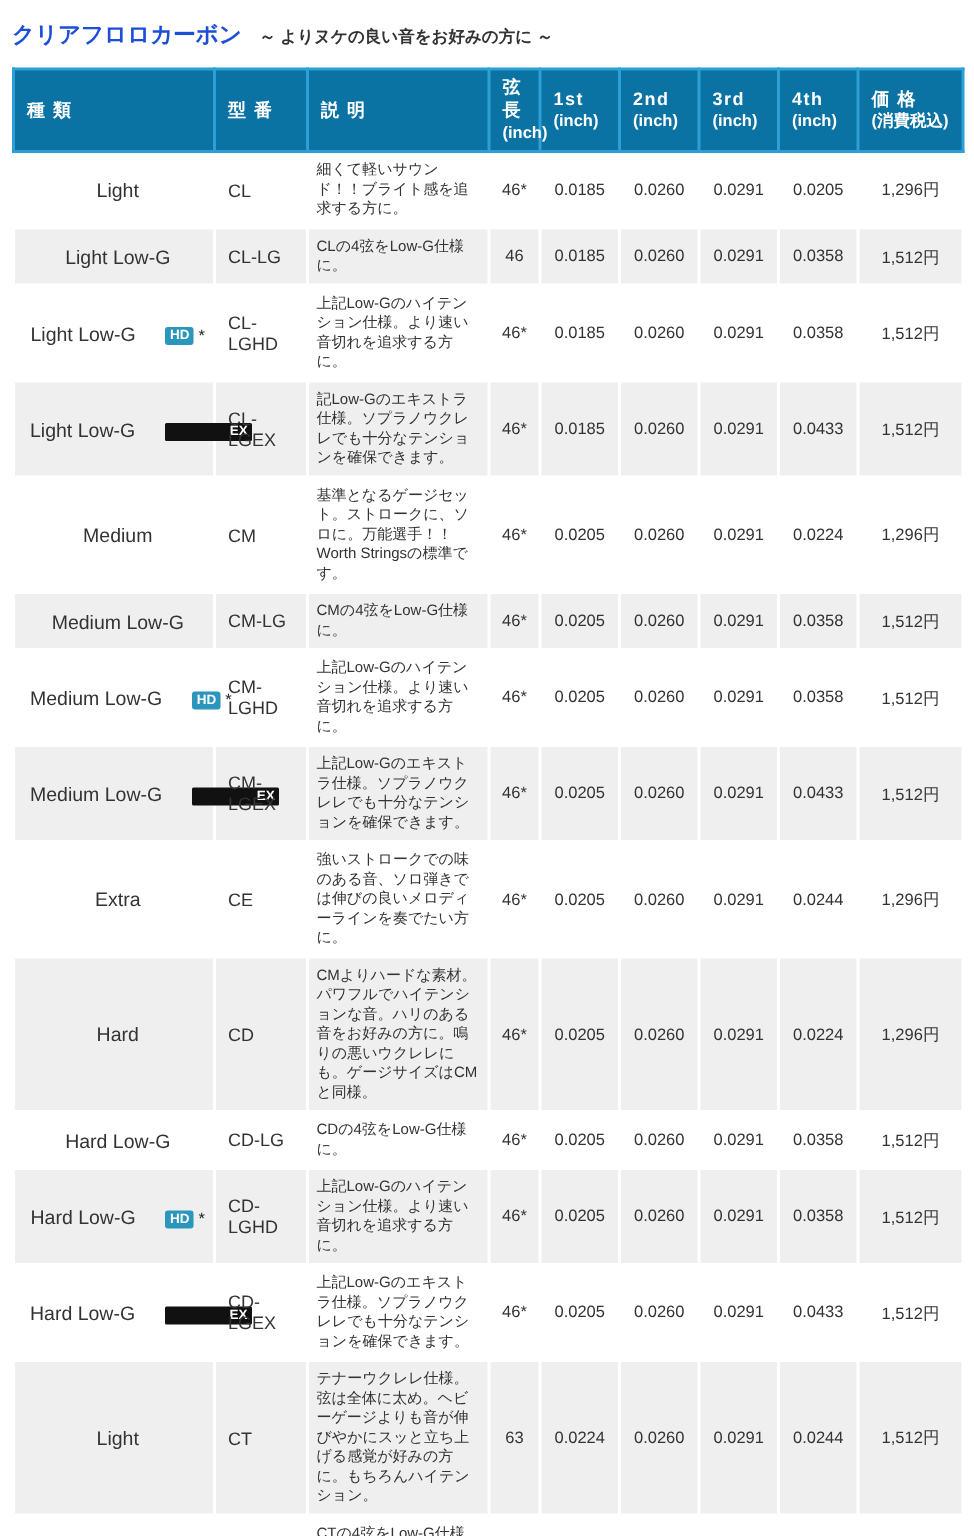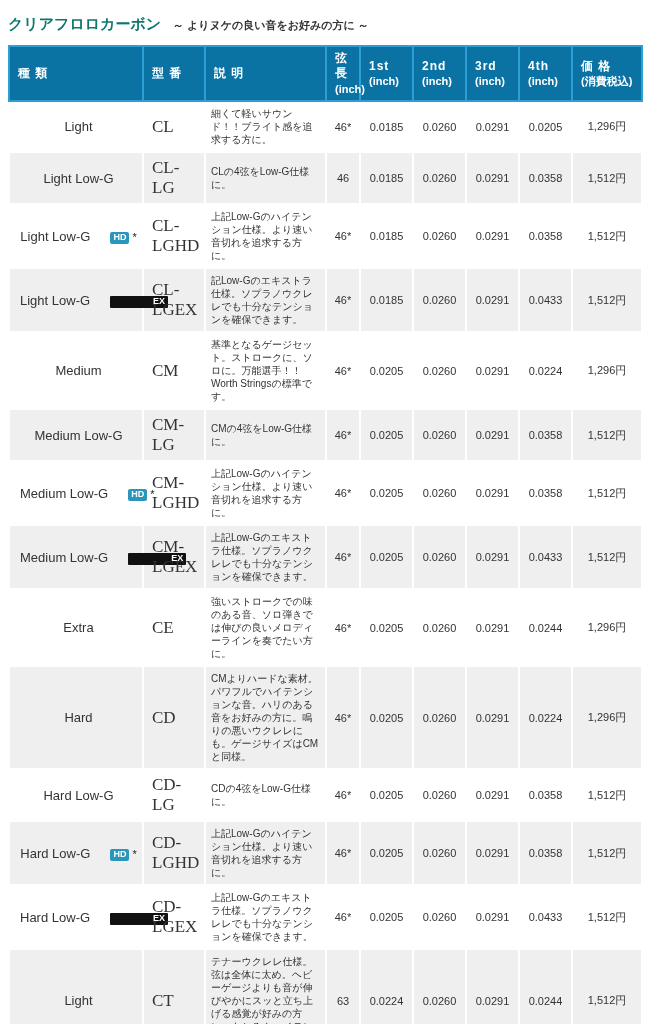--- a/index.html
+++ b/index.html
@@ -10,40 +10,40 @@
     --hd-badge:#2b96bb;
     --ex-badge:#111111;
   }
   html,body{margin:0;padding:0;}
   body{
     width:649px;height:1024px;overflow:hidden;background:#ffffff;
     font-family:"Liberation Sans","DejaVu Sans",sans-serif;color:var(--text);
   }
   .page{padding:5px 8px 0 8px;}
   .title{margin:2px 0 9px 0;line-height:1.2;}
-  .title .main{font-size:15px;font-weight:bold;color:#0f766e;}
+  .title .main{font-size:15px;font-weight:bold;color:#1d4ed8;}
   .title .sub{font-size:11px;font-weight:bold;color:#333;margin-left:5px;}
   table.spec{
     border-collapse:collapse;table-layout:fixed;width:633px;color:var(--text);
   }
   thead th{
     background:var(--header-bg);
     border:2px solid var(--header-border);
     color:#ffffff;font-size:12px;font-weight:bold;text-align:left;
     padding:4px 2px 4px 8px;height:30px;vertical-align:middle;line-height:1.3;
     letter-spacing:1px;
   }
   thead th .sub{display:block;font-size:11px;letter-spacing:0;}
   tbody td{
     border:2px solid #ffffff;
     padding:5px 5px;vertical-align:middle;background:#ffffff;
   }
   tbody tr.stripe td{background:var(--stripe);}
   td.col-type{font-size:13px;padding-left:10px;white-space:nowrap;text-align:center;}
-  td.col-model{font-size:17px;padding-left:8px;font-family:Liberation Serif, serif;}
+  td.col-model{font-size:12px;padding-left:8px;}
   td.col-desc{font-size:10px;line-height:13px;padding:5px 5px;}
   td.col-num{font-size:11px;text-align:center;padding:5px 2px;}
   td.col-price{font-size:11px;text-align:center;padding:5px 2px;}
   .badge{
     display:inline-block;color:#fff;font-size:9px;font-weight:bold;
     padding:1px 3px 1px 3px;margin-left:20px;vertical-align:1px;line-height:1.1;
   }
   .badge-hd{background:var(--hd-badge);border-radius:2px;}
   .badge-ex{background:var(--ex-badge);border-radius:1px;padding-left:43px;}
   .star{color:#222;font-size:11px;margin-left:3px;font-weight:normal;}

